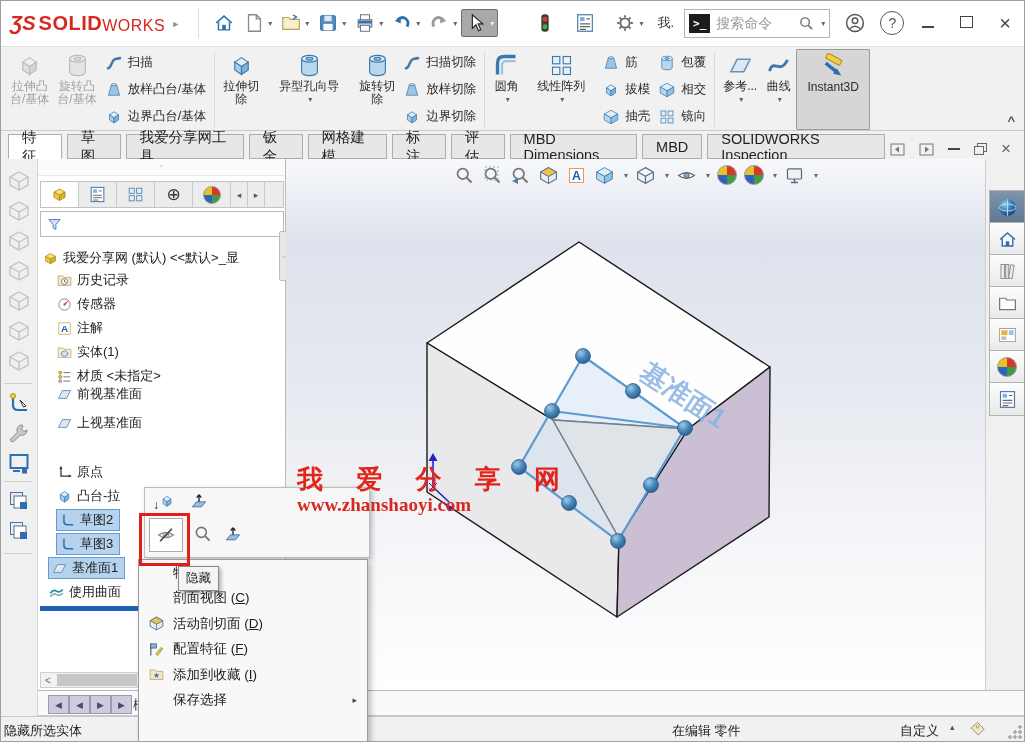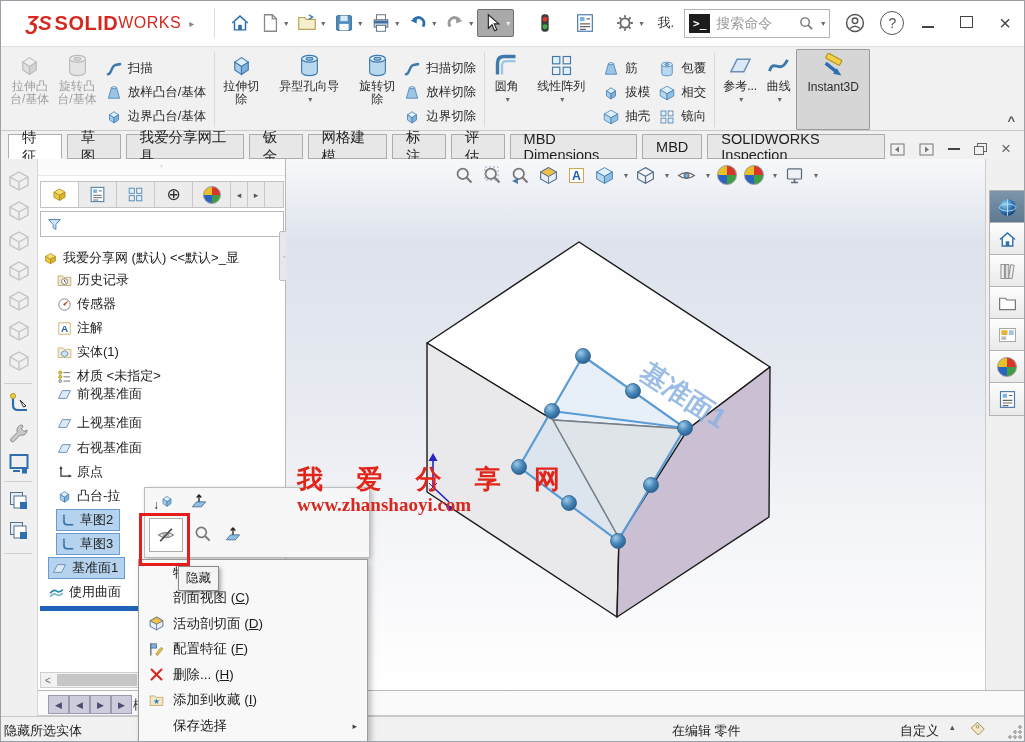--- a/index.html
+++ b/index.html
@@ -2,21 +2,21 @@
 <html><head>
 <meta charset="utf-8">
 <style>
   html,body{margin:0;padding:0;width:1025px;height:742px;overflow:hidden;
     font-family:"Liberation Sans","DejaVu Sans",sans-serif;font-size:13px;color:#222;background:#fff;position:relative}
   .abs{position:absolute}
   svg.ic{display:inline-block;vertical-align:middle}
   .dd{font-size:8px;color:#666;margin-left:2px}
   
   .titlebar{position:absolute;left:0;top:0;width:1025px;height:47px;background:#fff;border-bottom:1px solid #e2e2e2;display:flex;align-items:center;padding:0 6px;box-sizing:border-box}
-  .brand{display:flex;align-items:center;color:#d6281e;margin-left:20px}
+  .brand{display:flex;align-items:flex-end;color:#d6281e;margin-left:4px}
   .brand .dslogo{font-weight:bold;font-style:italic;font-size:20px;margin-right:3px}
   .brand .b1{font-weight:bold;font-size:20px;letter-spacing:.5px}
   .brand .b2{font-weight:normal;font-size:16px;letter-spacing:.5px}
   .brand-exp{color:#888;font-size:10px;margin:0 10px 0 8px}
   .tsep{width:1px;height:30px;background:#ddd;margin:0 10px}
   .tbtn{display:flex;align-items:center;gap:1px;padding:3px 4px;border-radius:2px}
   .tbtn svg{width:22px;height:22px}
   .cursorbtn{background:#a9a9a9;border:1px solid #6f6f6f;padding:2px 3px}
   .right-cluster{margin-left:auto;display:flex;align-items:center;gap:10px}
   .searchbox{display:flex;align-items:center;border:1px solid #b4b4b4;background:#fff;height:27px;padding:0 4px;gap:4px}
@@ -26,21 +26,21 @@
   .winbtn{font-size:16px;color:#444;padding:2px 8px}
   .minbar{display:inline-block;width:12px;border-bottom:2px solid #444}
   .maxsq{display:inline-block;width:11px;height:10px;border:1.5px solid #444}
   .helpq{width:22px;height:22px;border:1.6px solid #555;border-radius:50%;display:flex;align-items:center;justify-content:center;font-size:14px;color:#555}
   .parttext{color:#333;font-size:13px}
   
   .ribbon{position:absolute;left:0;top:47px;width:1025px;height:84px;background:#f1f1f2;border-bottom:1px solid #c9c9c9;display:flex;align-items:stretch;padding:2px 2px 0 6px;box-sizing:border-box}
   .rsep{width:1px;background:#dadada;margin:3px 4px}
   .rbig{display:flex;flex-direction:column;align-items:center;justify-content:flex-start;padding:3px 4px 1px;font-size:12px;line-height:13px;text-align:center;color:#2b2b2b;white-space:nowrap}
   .rbig svg{width:27px;height:27px;margin-bottom:1px}
-  .rstack{display:flex;flex-direction:column;justify-content:flex-end;gap:1px;padding:2px 4px}
+  .rstack{display:flex;flex-direction:column;justify-content:space-between;gap:1px;padding:2px 4px}
   .rsitem{display:flex;align-items:center;gap:5px;font-size:12.5px;height:23px;color:#2b2b2b;white-space:nowrap}
   .rsitem svg{width:18px;height:18px}
   .rdisabled{opacity:.42;filter:grayscale(1)}
   .active3d{background:#d6d6d6;border:1px solid #9b9b9b;border-radius:1px}
   .rib-collapse{position:absolute;right:10px;bottom:2px;color:#555;font-size:13px;font-weight:bold}
   
   .tabbar{position:absolute;left:0;top:131px;width:1025px;height:28px;background:#f1f1f2;display:flex;align-items:flex-end;padding-left:8px;box-sizing:border-box}
   .tab{display:inline-flex;align-items:center;height:25px;padding:0 13px;border:1px solid #adadad;background:#e7e7e8;margin-right:5px;font-size:14.5px;color:#1f1f1f;box-sizing:border-box}
   .tab.active{background:#fff;border-bottom-color:#fff;font-weight:normal}
   .docwin{margin-left:auto;display:flex;align-items:center;gap:14px;padding-right:14px;color:#555}
@@ -753,26 +753,20 @@
         <use href="#s-plane"></use>
       </svg>
     <span>前视基准面</span>
   </div>
   <div class="trow" style="top:252px">
     <svg>
         <use href="#s-plane"></use>
       </svg>
     <span>上视基准面</span>
   </div>
-  <div class="trow" style="top:277px">
-    <svg>
-        <use href="#s-plane"></use>
-      </svg>
-    <span>右视基准面</span>
-  </div>
   <div class="trow" style="top:301px">
     <svg>
         <use href="#s-origin"></use>
       </svg>
     <span>原点</span>
   </div>
   <div class="trow" style="top:325px">
 
     <svg>
         <use href="#s-boss"></use>
@@ -987,28 +981,20 @@
     <span class="mic">
         <svg>
           <use href="#s-flagpencil"></use>
         </svg>
       </span>
     <span><span>配置特征 (</span><span class="u">F</span><span>)</span></span>
   </div>
   <div class="mi">
     <span class="mic">
         <svg>
-          <use href="#s-xmark"></use>
-        </svg>
-      </span>
-    <span><span>删除... (</span><span class="u">H</span><span>)</span></span>
-  </div>
-  <div class="mi">
-    <span class="mic">
-        <svg>
           <use href="#s-folderstar"></use>
         </svg>
       </span>
     <span><span>添加到收藏 (</span><span class="u">I</span><span>)</span></span>
   </div>
   <div class="mi">
     <span class="mic"></span>
     <span><span>保存选择</span></span>
     <span class="sub">▸</span>
   </div>

